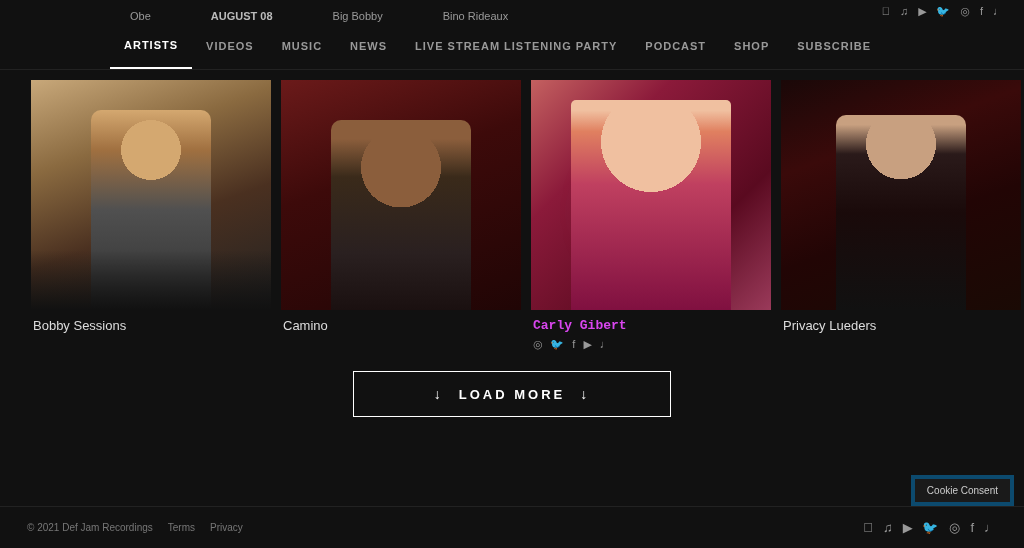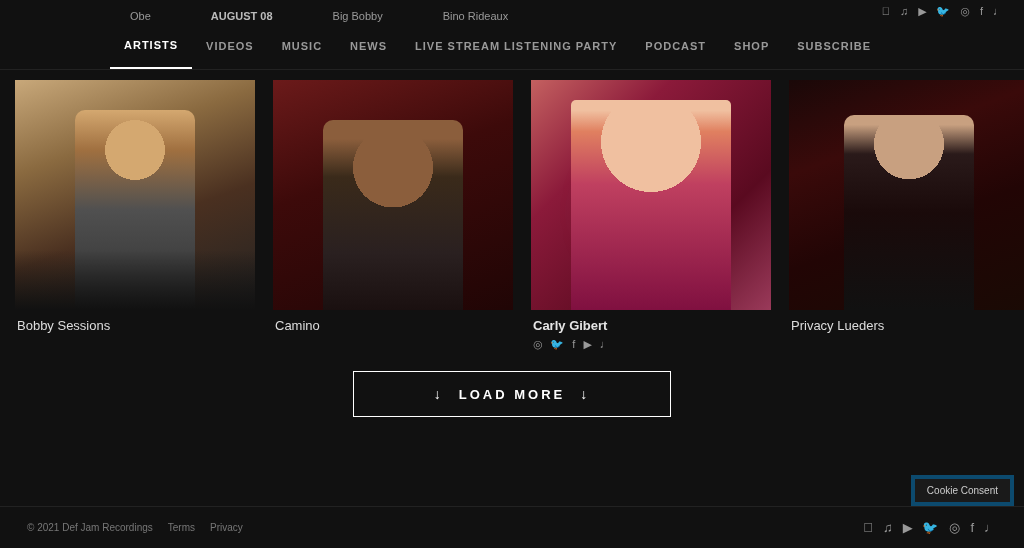--- a/index.html
+++ b/index.html
@@ -127,22 +127,23 @@
 
     
     #main {
       background: #111;
       padding: 0;
     }
 
     
     .artist-grid {
       display: flex;
-      gap: 8px;
+      gap: 0;
       padding: 10px 15px 0 15px;
+      margin-left: 16px;
     }
 
     .artist-card {
       width: 245px;
       flex-shrink: 0;
       margin-right: 5px;
     }
 
     .artist-img-box {
       width: 240px;
@@ -233,21 +234,22 @@
     }
 
     .artist-name {
       font-size: 13px;
       color: #ddd;
       margin-top: 8px;
       padding-left: 2px;
     }
     .artist-name.bold {
       font-weight: bold;
-      color: #e5e5e5;
+      color: #d946ef;
+      font-family: Liberation Mono, monospace;
     }
 
     .artist-icons {
       display: flex;
       gap: 8px;
       margin-top: 5px;
       padding-left: 2px;
     }
     .artist-social-icon {
       font-size: 11px;

